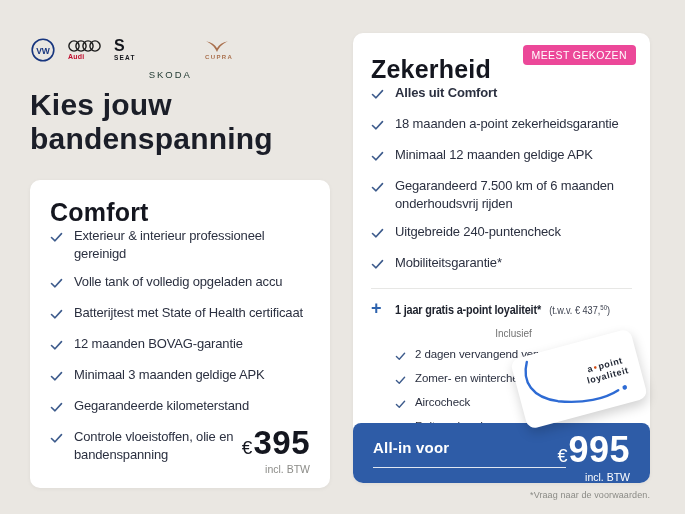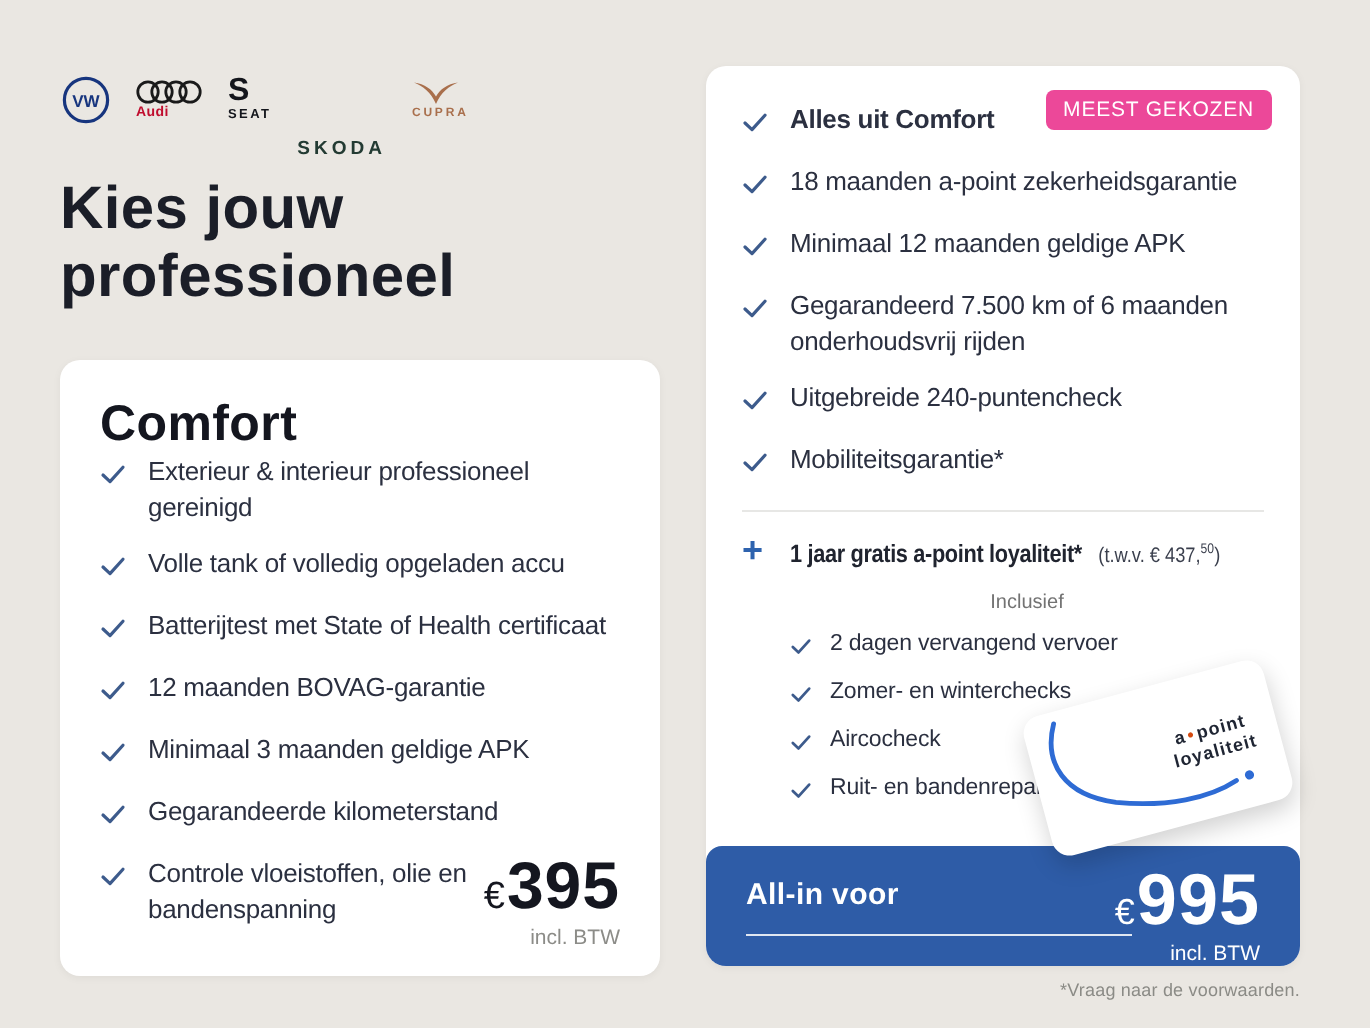--- a/index.html
+++ b/index.html
@@ -11,21 +11,21 @@
     color:#2B3040;
   }
 
   
   .brand-bar { position:absolute; left:31px; top:34px; display:flex; align-items:center; gap:13px; height:32px; }
   .brand { display:flex; flex-direction:column; align-items:flex-start; justify-content:center; }
   .brand-sub { font-size:6.5px; font-weight:bold; letter-spacing:1.2px; margin-top:1px; }
   .audi-sub { color:#C00D2E; letter-spacing:0.2px; font-size:7px; }
   .seat-s { font-size:16px; font-weight:bold; color:#14161C; line-height:14px; }
   .seat-sub { color:#14161C; }
-  .skoda-word { font-size:9.5px; font-weight:bold; letter-spacing:2px; color:#233B33;margin-top:48px; }
+  .skoda-word { font-size:9.5px; font-weight:normal; letter-spacing:2px; color:#233B33;margin-top:48px; }
   .cupra-sub { color:#A96F4C; letter-spacing:1.4px; font-size:6px; }
 
   
   .heading { position:absolute; left:30px; top:88px; font-size:30px; font-weight:bold; line-height:34px; color:#1B1E28; letter-spacing:0.2px; }
 
   
   .card { position:absolute; background:#FFFFFF; border-radius:10px; box-shadow:0 1px 4px rgba(0,0,0,0.05); }
   .card-title { font-size:25px; font-weight:bold; color:#14161F; letter-spacing:0.2px; }
   ul.features { list-style:none; display:flex; flex-direction:column; gap:10px; }
   ul.features li { display:flex; gap:10px; font-size:13px; line-height:18px; letter-spacing:-0.15px; color:#2B3040; }
@@ -110,21 +110,21 @@
   <div class="brand">
     <svg width="24" height="13" viewBox="0 0 24 13">
       <path d="M12 12 C9.6 6.2 5.4 3 1 1.2 C6.4 2 10 4.6 12 8.2 C14 4.6 17.6 2 23 1.2 C18.6 3 14.4 6.2 12 12 Z" fill="#A96F4C"></path>
     </svg>
     <div class="brand-sub cupra-sub">CUPRA</div>
   </div>
 </div>
 
 <h1 class="heading">
   <div>Kies jouw</div>
-  <div>professioneel</div>
+  <div>bandenspanning</div>
 </h1>
 
 <section class="card comfort-card">
   <h2 class="card-title">Comfort</h2>
   <ul class="features">
     <li>
       <span class="check"><svg width="13" height="11" viewBox="0 0 13 11">
             <path d="M1.5 5.5 L5 8.8 L11.5 1.6" fill="none" stroke="#3D5B8C" stroke-width="1.6" stroke-linecap="round" stroke-linejoin="round"></path>
           </svg></span>
       <span>Exterieur &amp; interieur professioneel gereinigd</span>
@@ -170,20 +170,21 @@
     <div class="price-line">
       <span class="price-cur">€</span>
       <span class="price-amt">395</span>
     </div>
     <div class="price-note">incl. BTW</div>
   </div>
 </section>
 
 <section class="card zekerheid-card">
   <div class="badge">MEEST GEKOZEN</div>
+  <h2 class="card-title">Zekerheid</h2>
   <ul class="features">
     <li class="bold-item">
       <span class="check"><svg width="13" height="11" viewBox="0 0 13 11">
             <path d="M1.5 5.5 L5 8.8 L11.5 1.6" fill="none" stroke="#3D5B8C" stroke-width="1.6" stroke-linecap="round" stroke-linejoin="round"></path>
           </svg></span>
       <span>Alles uit Comfort</span>
     </li>
     <li>
       <span class="check"><svg width="13" height="11" viewBox="0 0 13 11">
             <path d="M1.5 5.5 L5 8.8 L11.5 1.6" fill="none" stroke="#3D5B8C" stroke-width="1.6" stroke-linecap="round" stroke-linejoin="round"></path>

